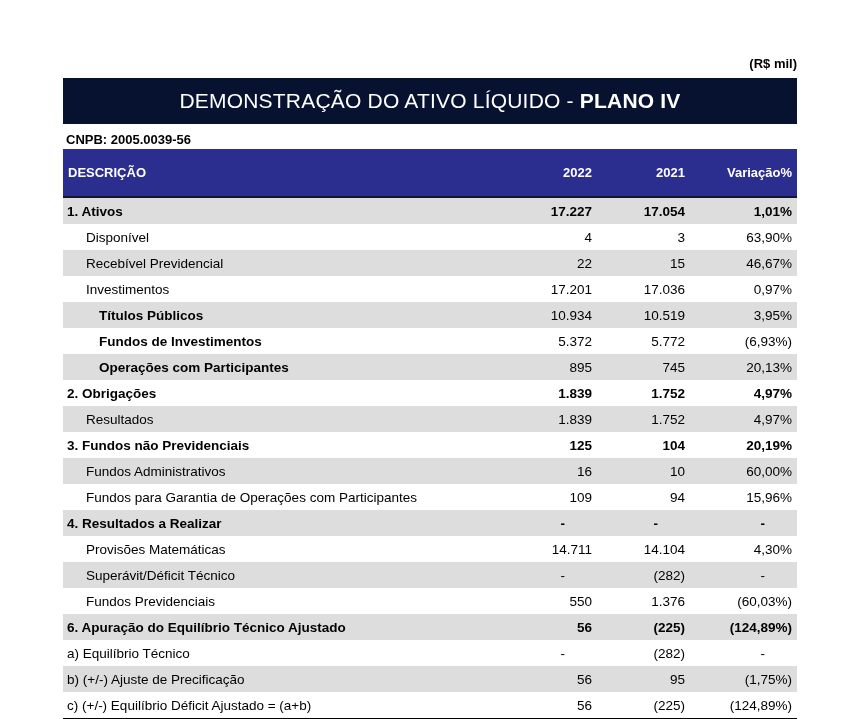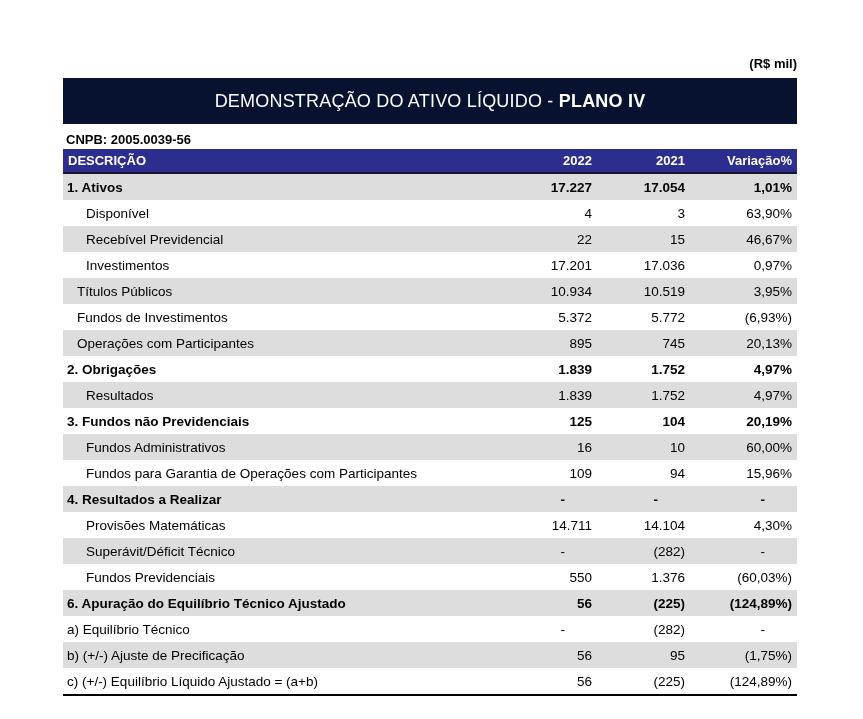--- a/index.html
+++ b/index.html
@@ -28,21 +28,21 @@
     margin-top: 40px;
   }
   .banner {
     margin-top: 3px;
     height: 46px;
     background: #071230;
     color: #ffffff;
     display: flex;
     align-items: center;
     justify-content: center;
-    font-size: 18px;
+    font-size: 21px;
     letter-spacing: 0.2px;
     white-space: pre;
   }
   .banner .title-bold { font-weight: bold; }
   .plan-info {
     margin-top: 7px;
     padding-left: 3px;
     font-size: 13px;
     font-weight: bold;
     line-height: 18px;
@@ -56,37 +56,37 @@
   col.c-2022 { width: 110px; }
   col.c-2021 { width: 93px; }
   col.c-var  { width: 107px; }
   thead th {
     background: #2B2E8E;
     color: #ffffff;
     font-size: 13px;
     font-weight: bold;
     height: 23px;
     border-bottom: 2px solid #15152E;
-    padding: 0;
+    padding: 12px;
   }
   thead th.desc { text-align: left; padding-left: 5px; }
   .num { text-align: right; padding-right: 5px; }
   tbody td {
     height: 26px;
     font-size: 13.5px;
     padding-top: 0;
     padding-bottom: 0;
     vertical-align: middle;
   }
   tbody td.desc { padding-left: 4px; }
   tbody tr:nth-child(odd) { background: #DDDDDD; }
   tbody tr:last-child td { border-bottom: 2px solid #000000; }
   tr.bold-row td { font-weight: bold; }
   tr.ind1 td.desc { padding-left: 23px; }
-  tr.ind2 td.desc { padding-left: 14px; }
+  tr.ind2 td.desc { padding-left: 36px; font-weight: bold; }
   td.dash-cell { padding-right: 32px; }
 </style>
 </head>
 <body>
 
 <div class="content">
 
   <div class="unit-label">(R$ mil)</div>
 
   <div class="banner"><span>DEMONSTRAÇÃO DO ATIVO LÍQUIDO - </span><span class="title-bold">PLANO IV</span></div>
@@ -219,20 +219,20 @@
         <td class="num">(282)</td>
         <td class="num dash-cell">-</td>
       </tr>
       <tr>
         <td class="desc">b) (+/-) Ajuste de Precificação</td>
         <td class="num">56</td>
         <td class="num">95</td>
         <td class="num">(1,75%)</td>
       </tr>
       <tr>
-        <td class="desc">c) (+/-) Equilíbrio Líquido Ajustado = (a+b)</td>
+        <td class="desc">c) (+/-) Equilíbrio Déficit Ajustado = (a+b)</td>
         <td class="num">56</td>
         <td class="num">(225)</td>
         <td class="num">(124,89%)</td>
       </tr>
     </tbody>
   </table>
 </div>
 
 </body></html>

